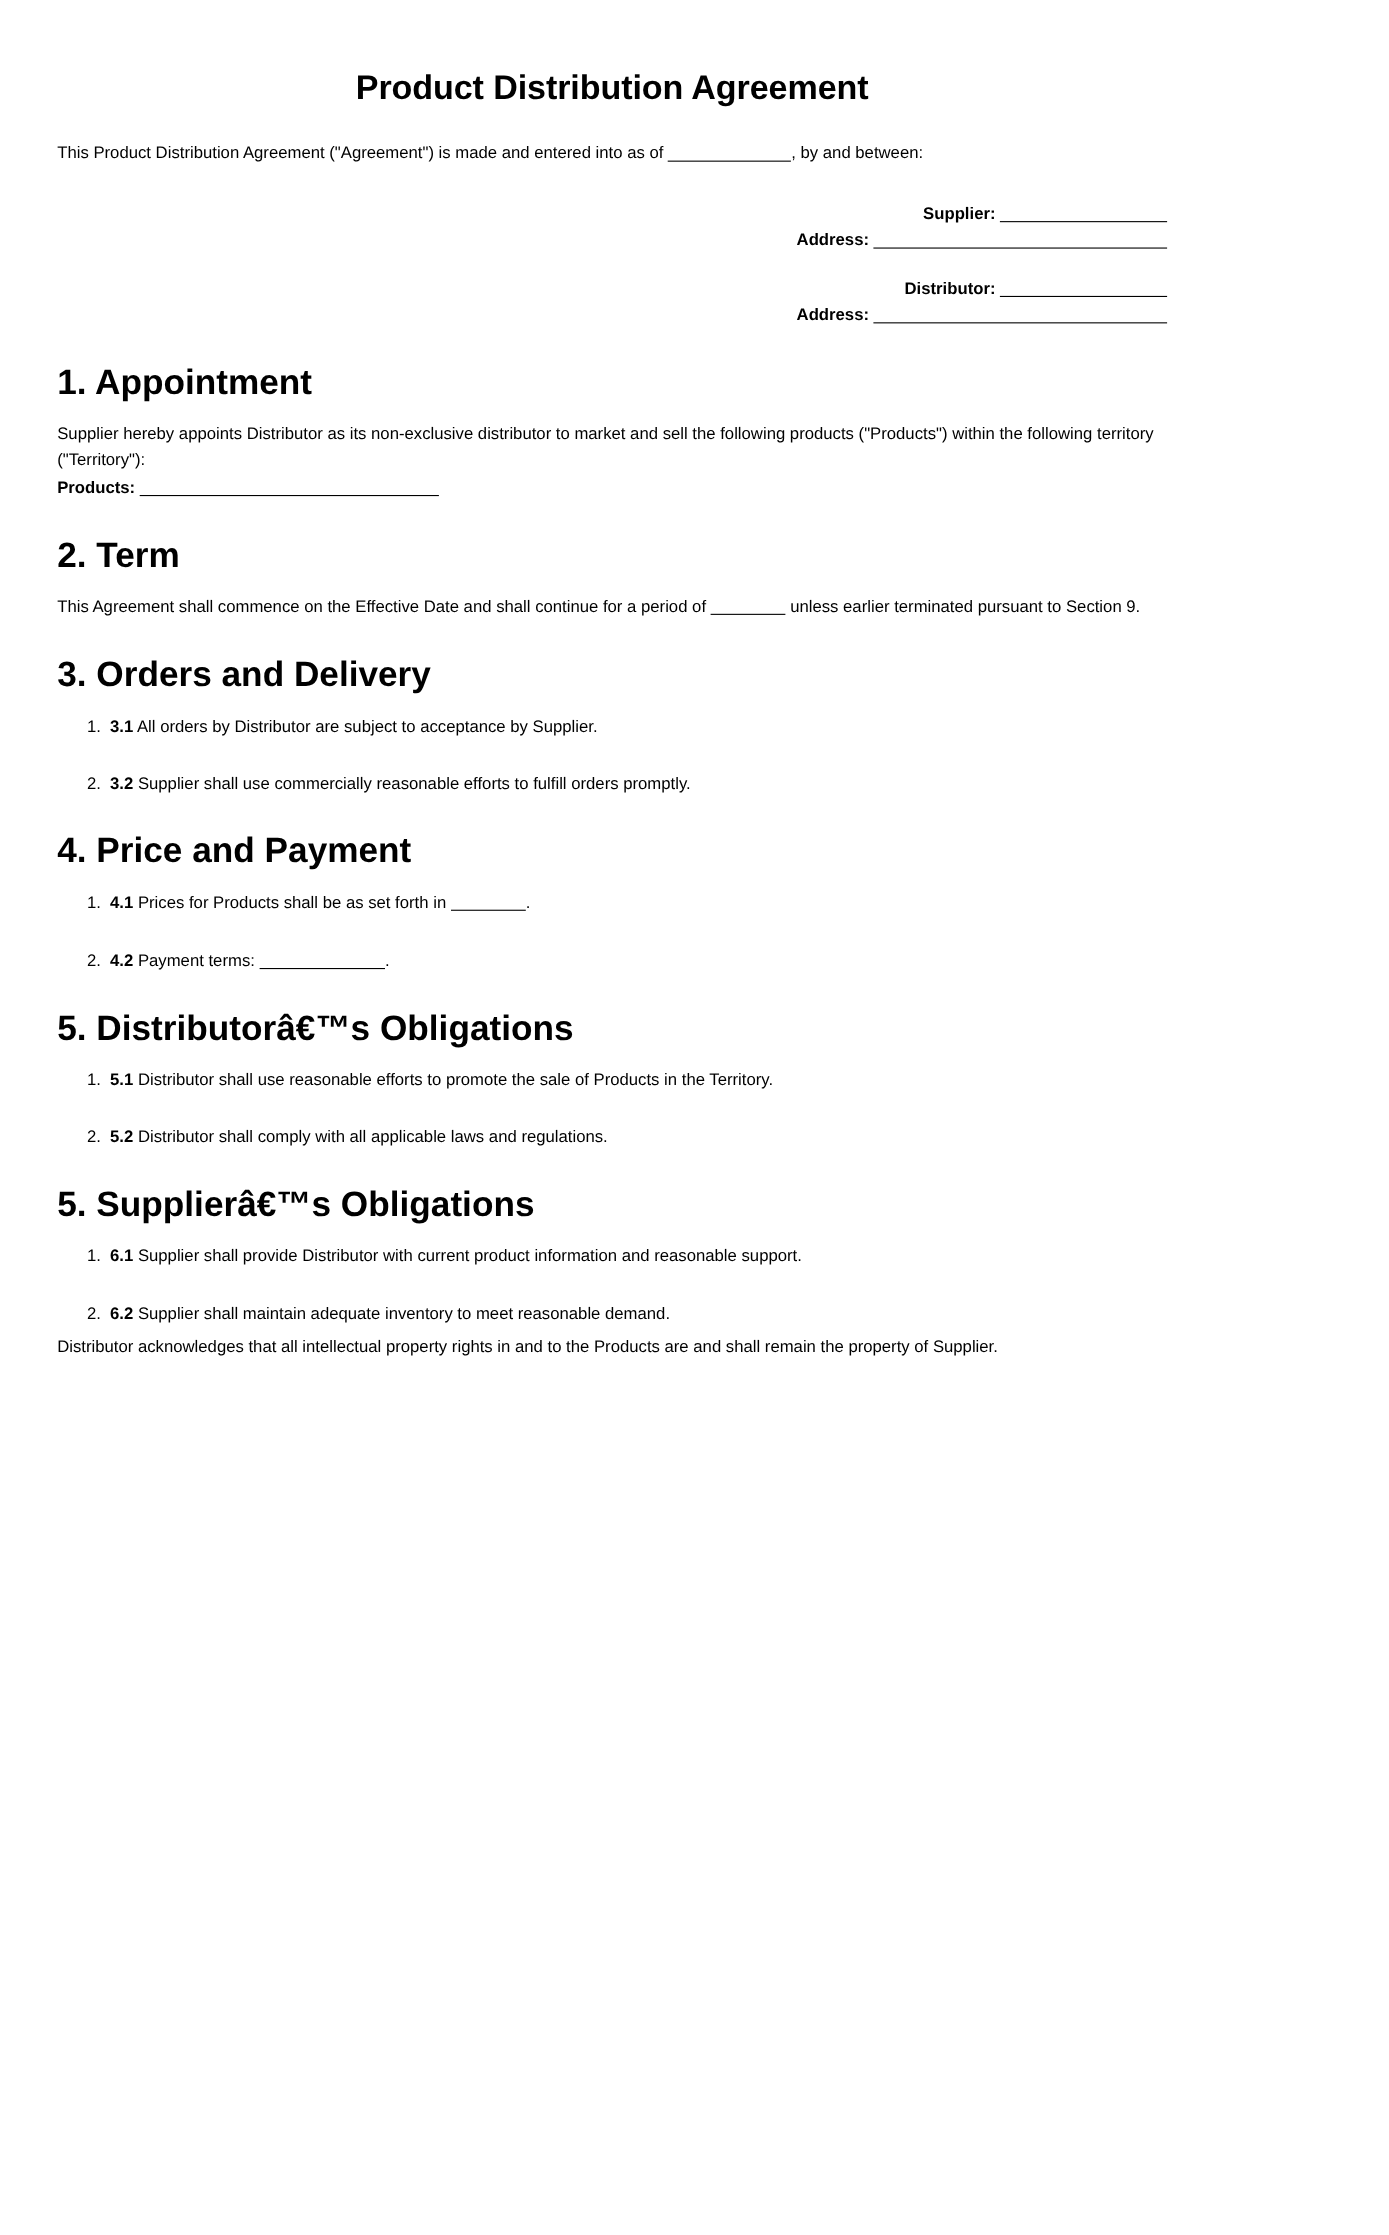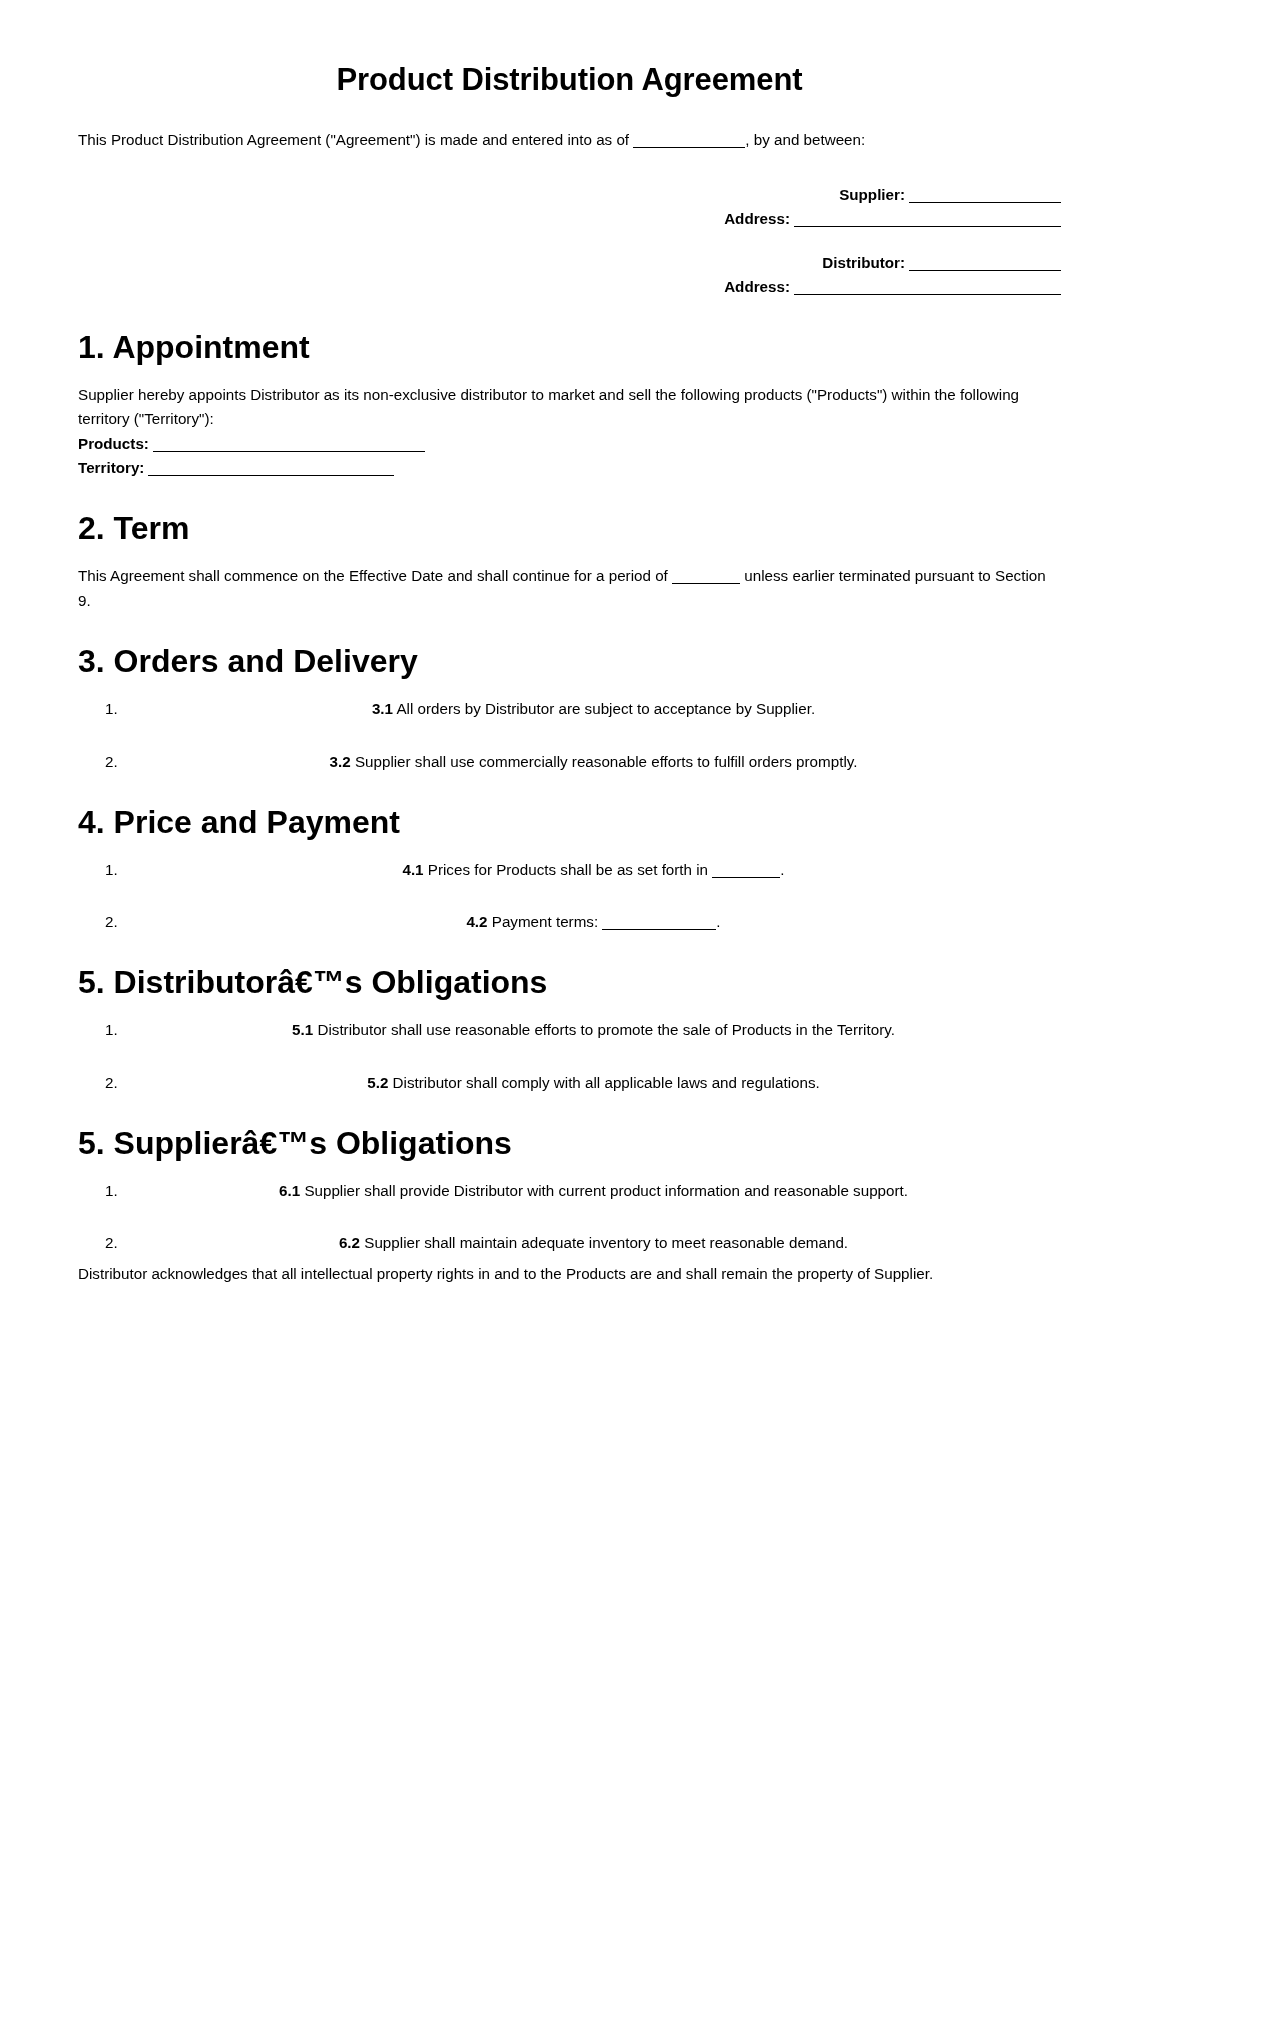--- a/index.html
+++ b/index.html
@@ -11,21 +11,21 @@
     width: 1263px;
     min-height: 2032px;
     font-family: "Liberation Sans", sans-serif;
     color: #000000;
     -webkit-font-smoothing: antialiased;
   }
   .page {
     width: 1144px;
     min-height: 2032px;
     box-sizing: border-box;
-    padding: 62px 83px 40px 78px;
+    padding: 62px 83px 40px 52px;
     background: #ffffff;
   }
   .doc-title {
     font-size: 31px;
     font-weight: bold;
     text-align: center;
     margin: 0 0 30px 0;
     letter-spacing: -0.1px;
     color: #000;
   }
@@ -87,21 +87,20 @@
     margin: 0 0 6px 0;
     padding-left: 44px;
     list-style-type: decimal;
   }
   ol.clauses li {
     font-size: 15.2px;
     line-height: 1.6;
     margin-bottom: 22px;
     color: #000;
     padding-left: 4px;
-    text-align: center;
   }
   ol.clauses li:last-child {
     margin-bottom: 0;
     margin-top: 28px;
   }
   ol.clauses li .num {
     font-weight: bold;
   }
 </style>
 </head>
@@ -135,23 +134,20 @@
     </div>
     <div class="party-row">
       <span class="lbl">Address:</span><span class="rule w-addr"></span>
     </div>
   </div>
 
   <h2 class="section-head">1. Appointment</h2>
   <p class="para tight">Supplier hereby appoints Distributor as its non-exclusive distributor to market and sell the following products ("Products") within the following territory ("Territory"):</p>
   <div class="party-row">
     <span class="lbl">Products:</span><span class="rule w-prod"></span>
-  </div>
-  <div class="party-row">
-    <span class="lbl">Territory:</span><span class="rule w-terr"></span>
   </div>
 
   <h2 class="section-head">2. Term</h2>
   <p class="para">
     <span>This Agreement shall commence on the Effective Date and shall continue for a period of</span>
     <span class="blank w-short"></span>
     <span>unless earlier terminated pursuant to Section 9.</span>
   </p>
 
   <h2 class="section-head">3. Orders and Delivery</h2>

